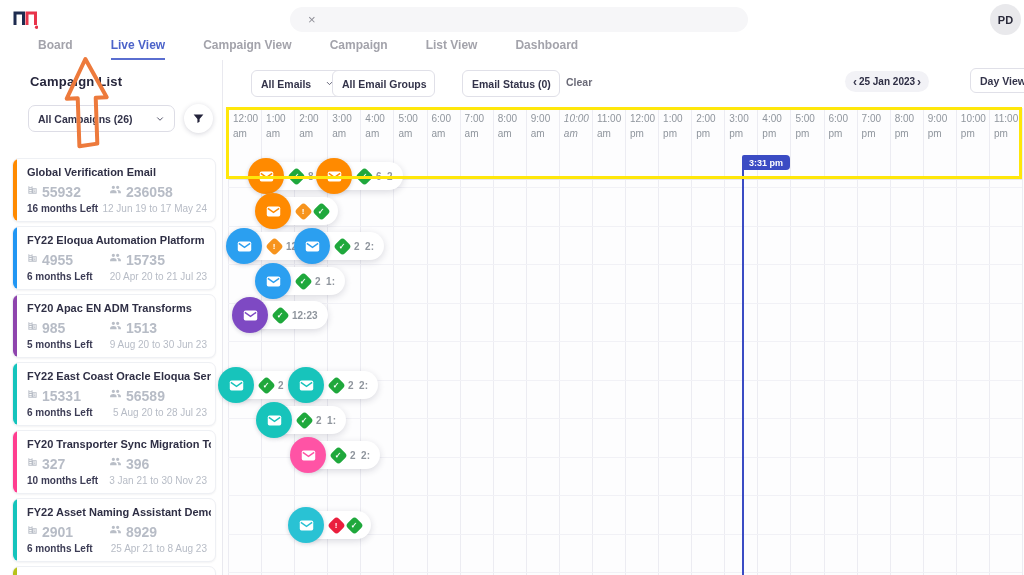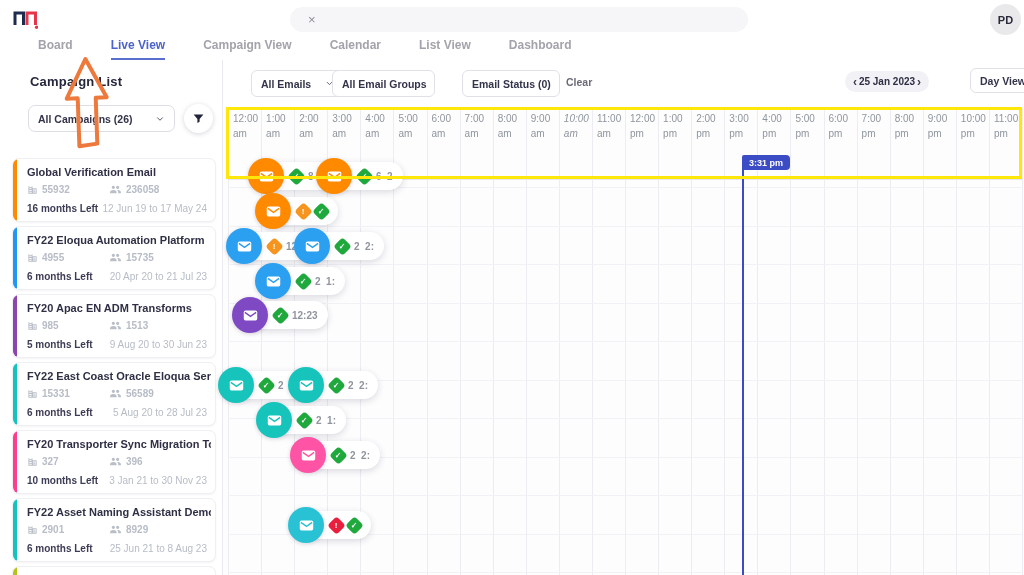--- a/index.html
+++ b/index.html
@@ -30,21 +30,21 @@
   .campaign-select span { font-size:10.5px; font-weight:600; color:#33334a; }
   .filter-btn { position:absolute; left:184px; top:104px; width:29px; height:29px; border-radius:50%; background:#fff;
     box-shadow:0 1px 5px rgba(30,30,60,.18); display:flex; align-items:center; justify-content:center; cursor:pointer; }
   .campaign-list { position:absolute; left:12px; top:158px; width:204px; height:417px; }
   .card { position:absolute; left:0; width:204px; height:64px; background:#fff; border:1px solid #eef0f4; border-radius:7px;
     box-shadow:0 1px 2px rgba(20,20,40,.05); overflow:hidden; cursor:pointer; }
   .card-bar { position:absolute; left:0; top:0; width:4px; height:100%; }
   .card-title { position:absolute; left:14px; top:7px; width:184px; font-size:11px; font-weight:700; color:#2f2f45;
     white-space:nowrap; overflow:hidden; }
   .card-stats { position:absolute; left:14px; top:25px; width:184px; display:flex; }
-  .stat { display:flex; align-items:flex-start; gap:4px; font-size:10px; font-weight:600; color:#b7bcc6; }
+  .stat { display:flex; align-items:flex-start; gap:4px; font-size:14px; font-weight:600; color:#b7bcc6; }
   .stat.first { width:82px; }
   .card-footer { position:absolute; left:14px; top:44px; width:180px; display:flex; justify-content:space-between; }
   .time-left { font-size:10px; font-weight:700; color:#3c3c55; }
   .date-range { font-size:10px; color:#b7bcc6; }
   
   .tb-select { position:absolute; height:27px; border:1px solid #e0e0e8; border-radius:6px; background:#fff;
     display:flex; align-items:center; justify-content:space-between; padding:0 9px; cursor:pointer; }
   .tb-select span { font-size:10.5px; font-weight:600; color:#33334a; white-space:nowrap; }
   .clear-link { position:absolute; left:566px; top:76px; font-size:10.5px; font-weight:600; color:#6b6b78; cursor:pointer; }
   .date-pill { position:absolute; left:845px; top:71px; width:84px; height:21px; background:#f2f2f6; border-radius:11px;
@@ -88,21 +88,21 @@
 
   <div class="search-pill">
     <span class="search-clear">×</span>
   </div>
   <div class="avatar">PD</div>
 
   <div class="nav">
       <div class="tab">Board</div>
       <div class="tab active">Live View</div>
       <div class="tab">Campaign View</div>
-      <div class="tab">Calendar</div>
+      <div class="tab">Campaign</div>
       <div class="tab">List View</div>
       <div class="tab">Dashboard</div>
     </div>
 
   <div class="side-divider"></div>
   <div class="sidebar-title">Campaign List</div>
 
   <div class="campaign-select">
     <span>All Campaigns (26)</span>
     <svg width="10" height="10" viewBox="0 0 24 24">
@@ -238,21 +238,21 @@
           </span>
           <span class="stat">
             <svg width="13" height="11" viewBox="0 0 24 20">
               <path fill="#b9bec7" d="M8 9a3 3 0 100-6 3 3 0 000 6zm8 0a3 3 0 100-6 3 3 0 000 6zM8 11c-2.7 0-6 1.4-6 4v2h12v-2c0-2.6-3.3-4-6-4zm8 0c-.4 0-.9 0-1.3.1 1.4 1 2.3 2.2 2.3 3.9v2h5v-2c0-2.6-3.3-4-6-4z"></path>
             </svg>
             <span>8929</span>
           </span>
         </div>
         <div class="card-footer">
           <span class="time-left">6 months Left</span>
-          <span class="date-range">25 Jun 21 to 8 Aug 23</span>
+          <span class="date-range">25 Apr 21 to 8 Aug 23</span>
         </div>
       </div>
       <div class="card" style="top: 408px;">
         <div class="card-bar" style="background:#b6c219"></div>
         <div class="card-title"></div>
         <div class="card-footer">
           <span class="time-left"></span>
           <span class="date-range"></span>
         </div>
       </div>

